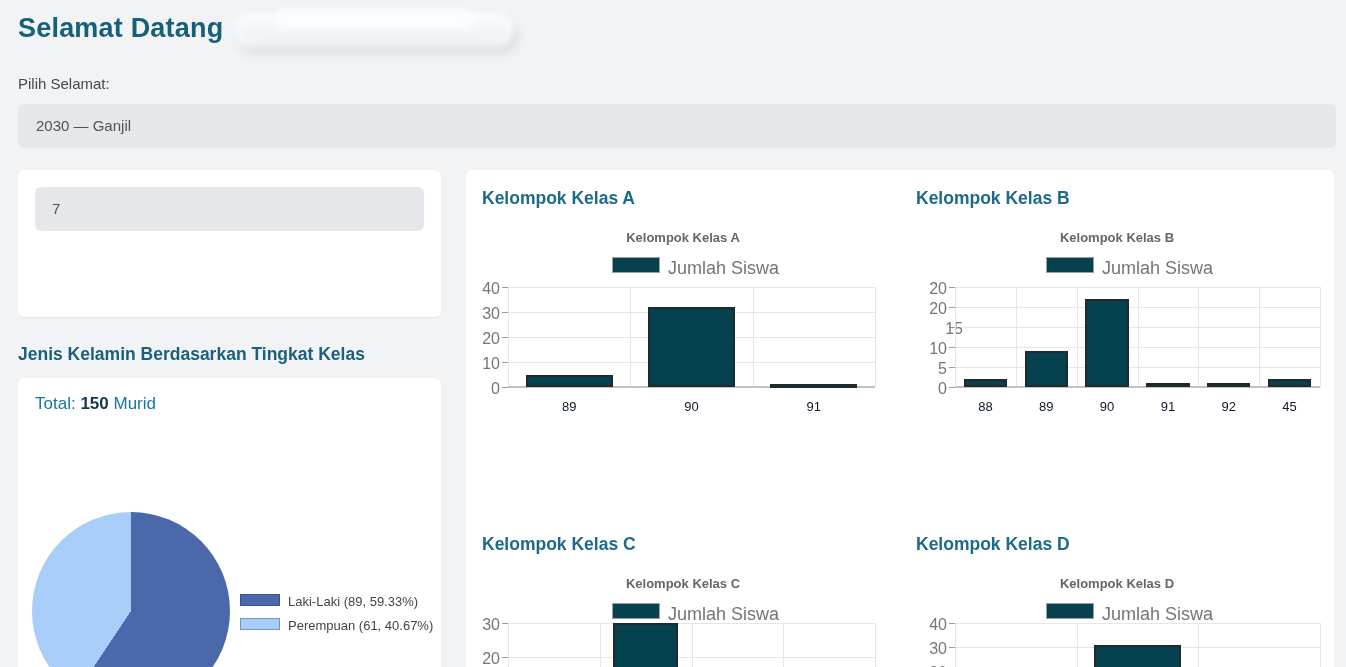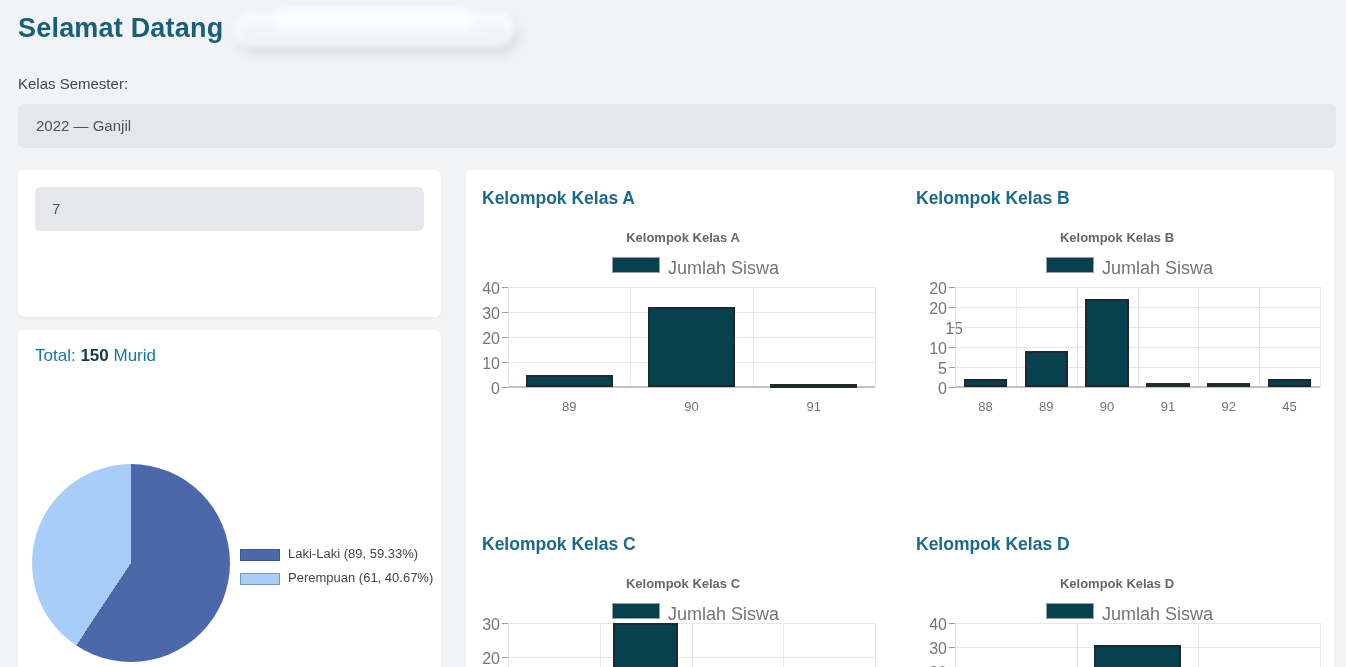--- a/index.html
+++ b/index.html
@@ -26,54 +26,55 @@
   .grade-select{height:44px;background:#e5e7ea;border-radius:6px;line-height:44px;padding-left:17px;font-size:15px;color:#4a5560;cursor:pointer}
   .subject-btn{display:inline-block;margin-top:16px;height:51px;padding:0 23px;background:#1e5b6e;color:#fff;
     font-size:15px;border:none;border-radius:10px;box-shadow:0 3px 6px rgba(10,40,50,.35);
     font-family:inherit;cursor:pointer}
   .gender-heading{margin:27px 0 0 0;font-size:17.5px;font-weight:bold;color:#1a5f7c}
   .gender-card{margin-top:13px;height:420px;position:relative}
   .total-line{position:absolute;left:17px;top:16px;font-size:17px;color:#1577a0}
   .total-line b{color:#11384e}
   .pie{position:absolute;left:14px;top:134px;width:198px;height:198px;border-radius:50%}
   .pie-legend{position:absolute;left:222px;top:216px}
-  .pie-legend-row{display:flex;align-items:flex-end;margin-bottom:9px}
+  .pie-legend-row{display:flex;align-items:flex-start;margin-bottom:9px}
   .pie-swatch{width:40px;height:12px;margin-right:8px;box-sizing:border-box;border:1px solid rgba(30,50,90,.35)}
   .pie-label{font-size:13px;color:#444;white-space:nowrap}
 
   .right-panel{position:absolute;left:466px;top:170px;width:868px;height:692px;
     display:grid;grid-template-columns:434px 434px;grid-template-rows:346px 346px}
   .chart-cell{position:relative}
   .section-heading{position:absolute;left:16px;top:18px;margin:0;font-size:17.5px;font-weight:bold;color:#1b6b88}
   .gchart{position:absolute;left:0;top:0;width:100%;height:100%}
   .gtitle{position:absolute;left:0;top:60px;width:100%;text-align:center;font-size:13px;font-weight:bold;color:#666}
   .glegend-swatch{position:absolute;width:48px;height:16px;box-sizing:border-box;border:1px solid #9e9e9e}
   .glegend-label{position:absolute;font-size:18px;color:#757575;white-space:nowrap}
   .gridline-h{position:absolute;height:1px;background:#e6e6e6}
   .gridline-v{position:absolute;width:1px;background:#e6e6e6}
   .baseline{position:absolute;height:2px;background:#c2c2c2}
   .ytickmark{position:absolute;width:6px;height:1px;background:#9e9e9e}
   .ylabel{position:absolute;font-size:16px;color:#757575;text-align:right;width:34px}
-  .xlabel{position:absolute;font-size:13px;color:#737373;text-align:center}
+  .xlabel{position:absolute;font-size:13px;color:#0f172a;text-align:center}
   .bar{position:absolute;box-sizing:border-box;border:2px solid #1f2a2f}
 </style>
 </head>
 <body>
 
 <h1 class="page-title">Selamat Datang</h1>
 <div class="blur-blob"></div>
 
-<div class="semester-label">Kelas Semester:</div>
-<div class="semester-select">2022 — Ganjil</div>
+<div class="semester-label">Pilih Selamat:</div>
+<div class="semester-select">2030 — Ganjil</div>
 
 <div class="left-col">
   <div class="card filter-card">
     <div class="grade-select">7</div>
   </div>
 
+  <h2 class="gender-heading">Jenis Kelamin Berdasarkan Tingkat Kelas</h2>
 
   <div class="card gender-card">
     <div class="total-line">
       <span>Total:</span>
       <b>150</b>
       <span>Murid</span>
     </div>
     <div class="pie" style="background: conic-gradient(rgb(75, 104, 171) 0%, rgb(75, 104, 171) 59.33%, rgb(167, 205, 248) 59.33%, rgb(167, 205, 248) 100%);"></div>
     <div class="pie-legend">
         <div class="pie-legend-row">

